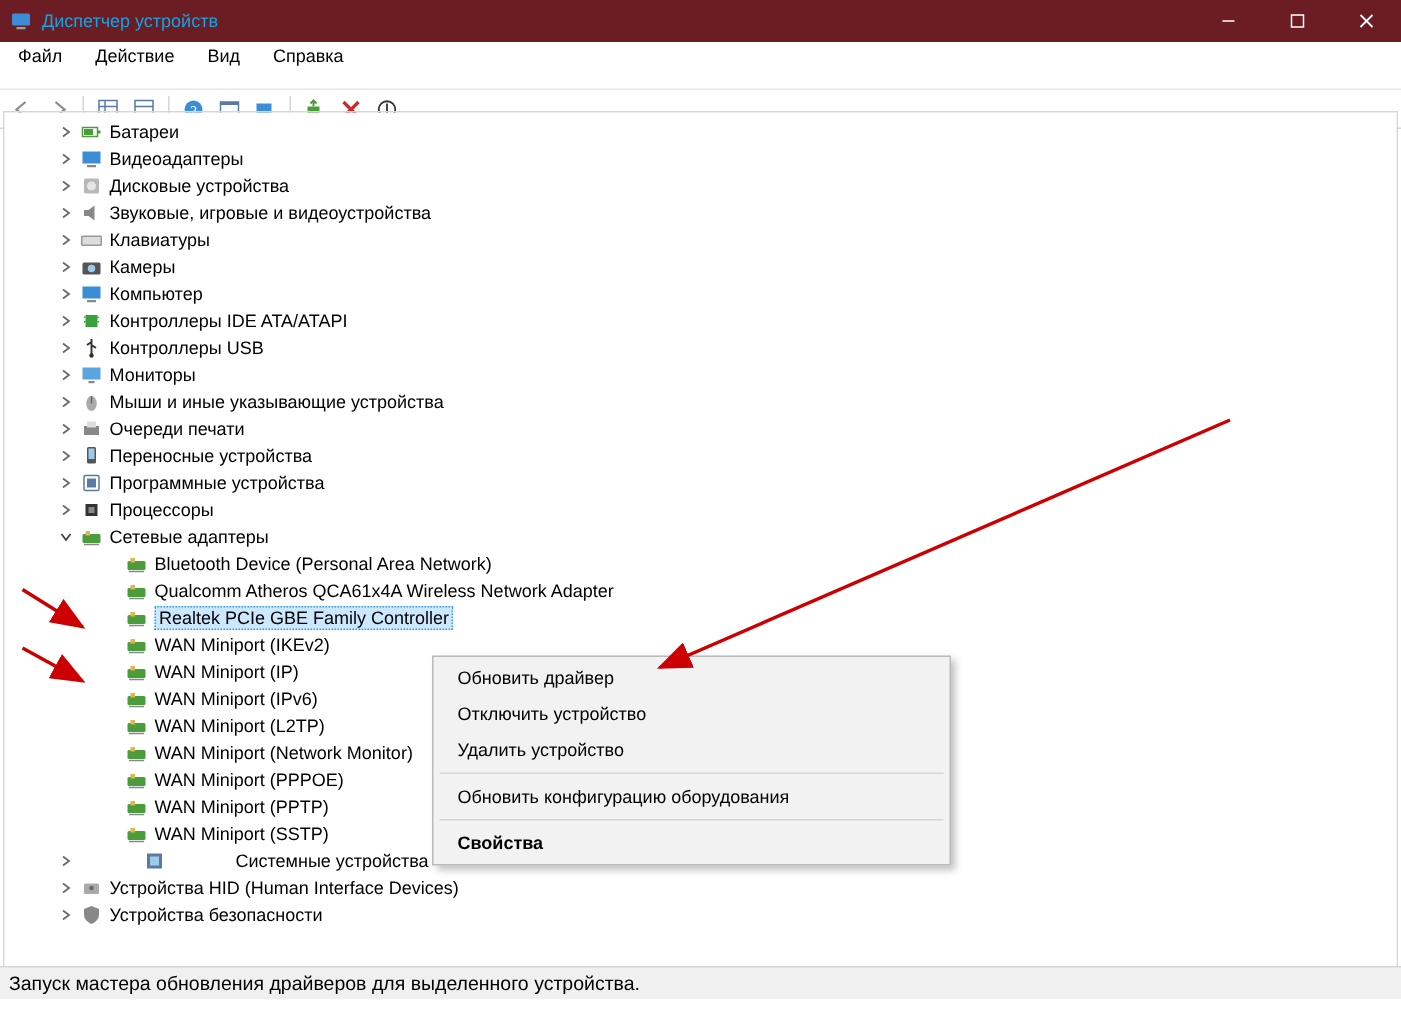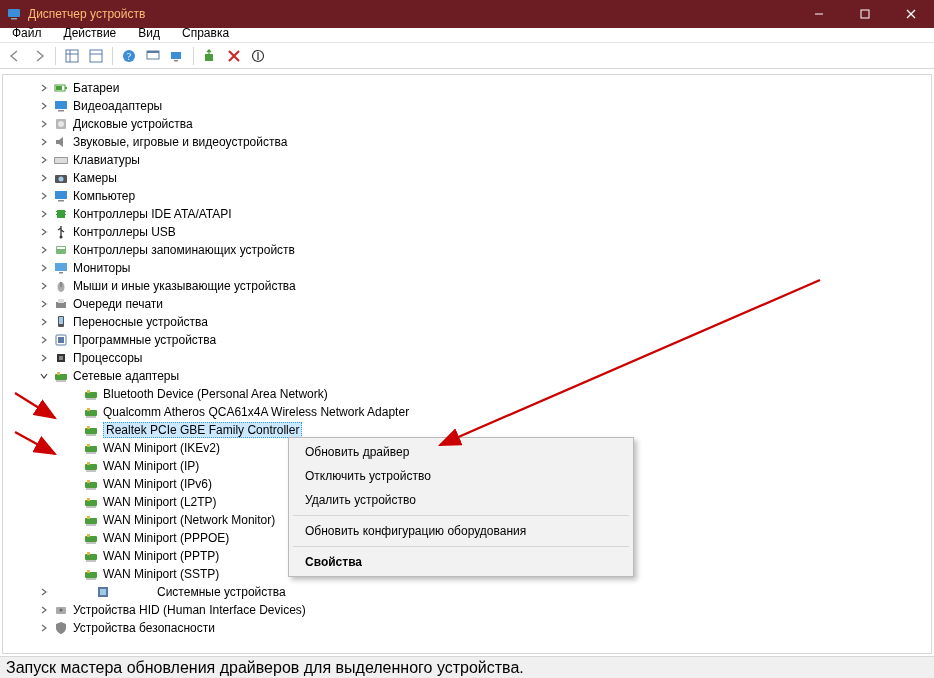--- a/index.html
+++ b/index.html
@@ -7,35 +7,35 @@
     margin: 0; padding: 0;
     font-family: "Segoe UI", Tahoma, sans-serif;
     font-size: 12px;
     background: #fff;
     width: 934px; height: 678px;
     overflow: hidden; position: relative;
     color: #000;
   }
   .titlebar {
     height: 28px; background: #6b1d23;
-    display: flex; align-items: center; color: #fdba74;
+    display: flex; align-items: center; color: #0ea5e9;
     padding-left: 6px;
   }
   .titlebar .sysicon { width: 16px; height: 16px; margin-right: 6px;
     display:inline-flex;align-items:center;justify-content:center;}
   .titlebar .title { font-size: 12px; }
   .titlebar .winctl { margin-left: auto; display: flex; }
   .titlebar .winbtn {
     width: 46px; height: 28px;
     display: flex; align-items: center; justify-content: center;
     color: #fff;
   }
   .titlebar .winbtn svg { width: 10px; height: 10px; }
   .menubar {
-    height: 15px; background: #fff; display: flex; align-items: flex-end;
+    height: 32px; background: #fff; display: flex; align-items: flex-start;
     border-bottom: 1px solid #e6e6e6; padding: 0 6px;
     gap: 10px; font-size: 12px;
   }
   .menubar span { padding: 2px 6px; }
   .toolbar {
     height: 26px; background: #fff; display: flex; align-items: center;
     border-bottom: 1px solid #d6d6d6; padding: 0 4px; gap: 2px;
   }
   .tbgrp { display: flex; align-items: center; gap: 2px; }
   .tbsep { width: 1px; height: 18px; background: #d6d6d6; margin: 0 3px; }
@@ -62,23 +62,23 @@
   }
   .devicon {
     width: 16px; height: 16px; margin-right: 4px;
     display: inline-flex; align-items: center; justify-content: center;
   }
   .lbl { font-size: 12px; }
   .lbl.sel {
     background: #cce8ff; border: 1px dotted #3399ff; padding: 0 2px;
   }
   .statusbar {
-    position: absolute; left: 0; right: 0; bottom: 0; height: 22px;
+    position: absolute; left: 0; right: 0; bottom: 12px; height: 22px;
     background: #f0f0f0; border-top: 1px solid #d6d6d6;
-    display: flex; align-items: center; padding: 0 6px; font-size: 16px;
+    display: flex; align-items: center; padding: 0 6px; font-size: 13px;
   }
   .ctxmenu {
     position: absolute;
     background: #f2f2f2; border: 1px solid #bababa;
     box-shadow: 3px 3px 5px rgba(0,0,0,.25);
     padding: 2px; font-size: 12px;
     z-index: 20;
     width: 346px;
   }
   .ctxitem { padding: 5px 14px; }
@@ -331,34 +331,20 @@
         <span class="lbl">Контроллеры USB</span>
       </div>
       <div class="row" style="padding-left: 30px;">
         <span class="exp">
           <svg width="10" height="10" viewBox="0 0 10 10">
             <path d="M3 2 L7 5 L3 8" fill="none" stroke="#6a6a6a" stroke-width="1.2"></path>
           </svg>
         </span>
         <span class="devicon">
           <svg viewBox="0 0 16 16" width="16" height="16">
-            <rect x="3" y="4" width="10" height="8" rx="1" fill="#7ab87a"></rect>
-            <rect x="4" y="5" width="8" height="2" fill="#fff"></rect>
-          </svg>
-        </span>
-        <span class="lbl">Контроллеры запоминающих устройств</span>
-      </div>
-      <div class="row" style="padding-left: 30px;">
-        <span class="exp">
-          <svg width="10" height="10" viewBox="0 0 10 10">
-            <path d="M3 2 L7 5 L3 8" fill="none" stroke="#6a6a6a" stroke-width="1.2"></path>
-          </svg>
-        </span>
-        <span class="devicon">
-          <svg viewBox="0 0 16 16" width="16" height="16">
             <rect x="2" y="3" width="12" height="8" fill="#5aa5e0"></rect>
             <rect x="6" y="12" width="4" height="1.5" fill="#888"></rect>
           </svg>
         </span>
         <span class="lbl">Мониторы</span>
       </div>
       <div class="row" style="padding-left: 30px;">
         <span class="exp">
           <svg width="10" height="10" viewBox="0 0 10 10">
             <path d="M3 2 L7 5 L3 8" fill="none" stroke="#6a6a6a" stroke-width="1.2"></path>

